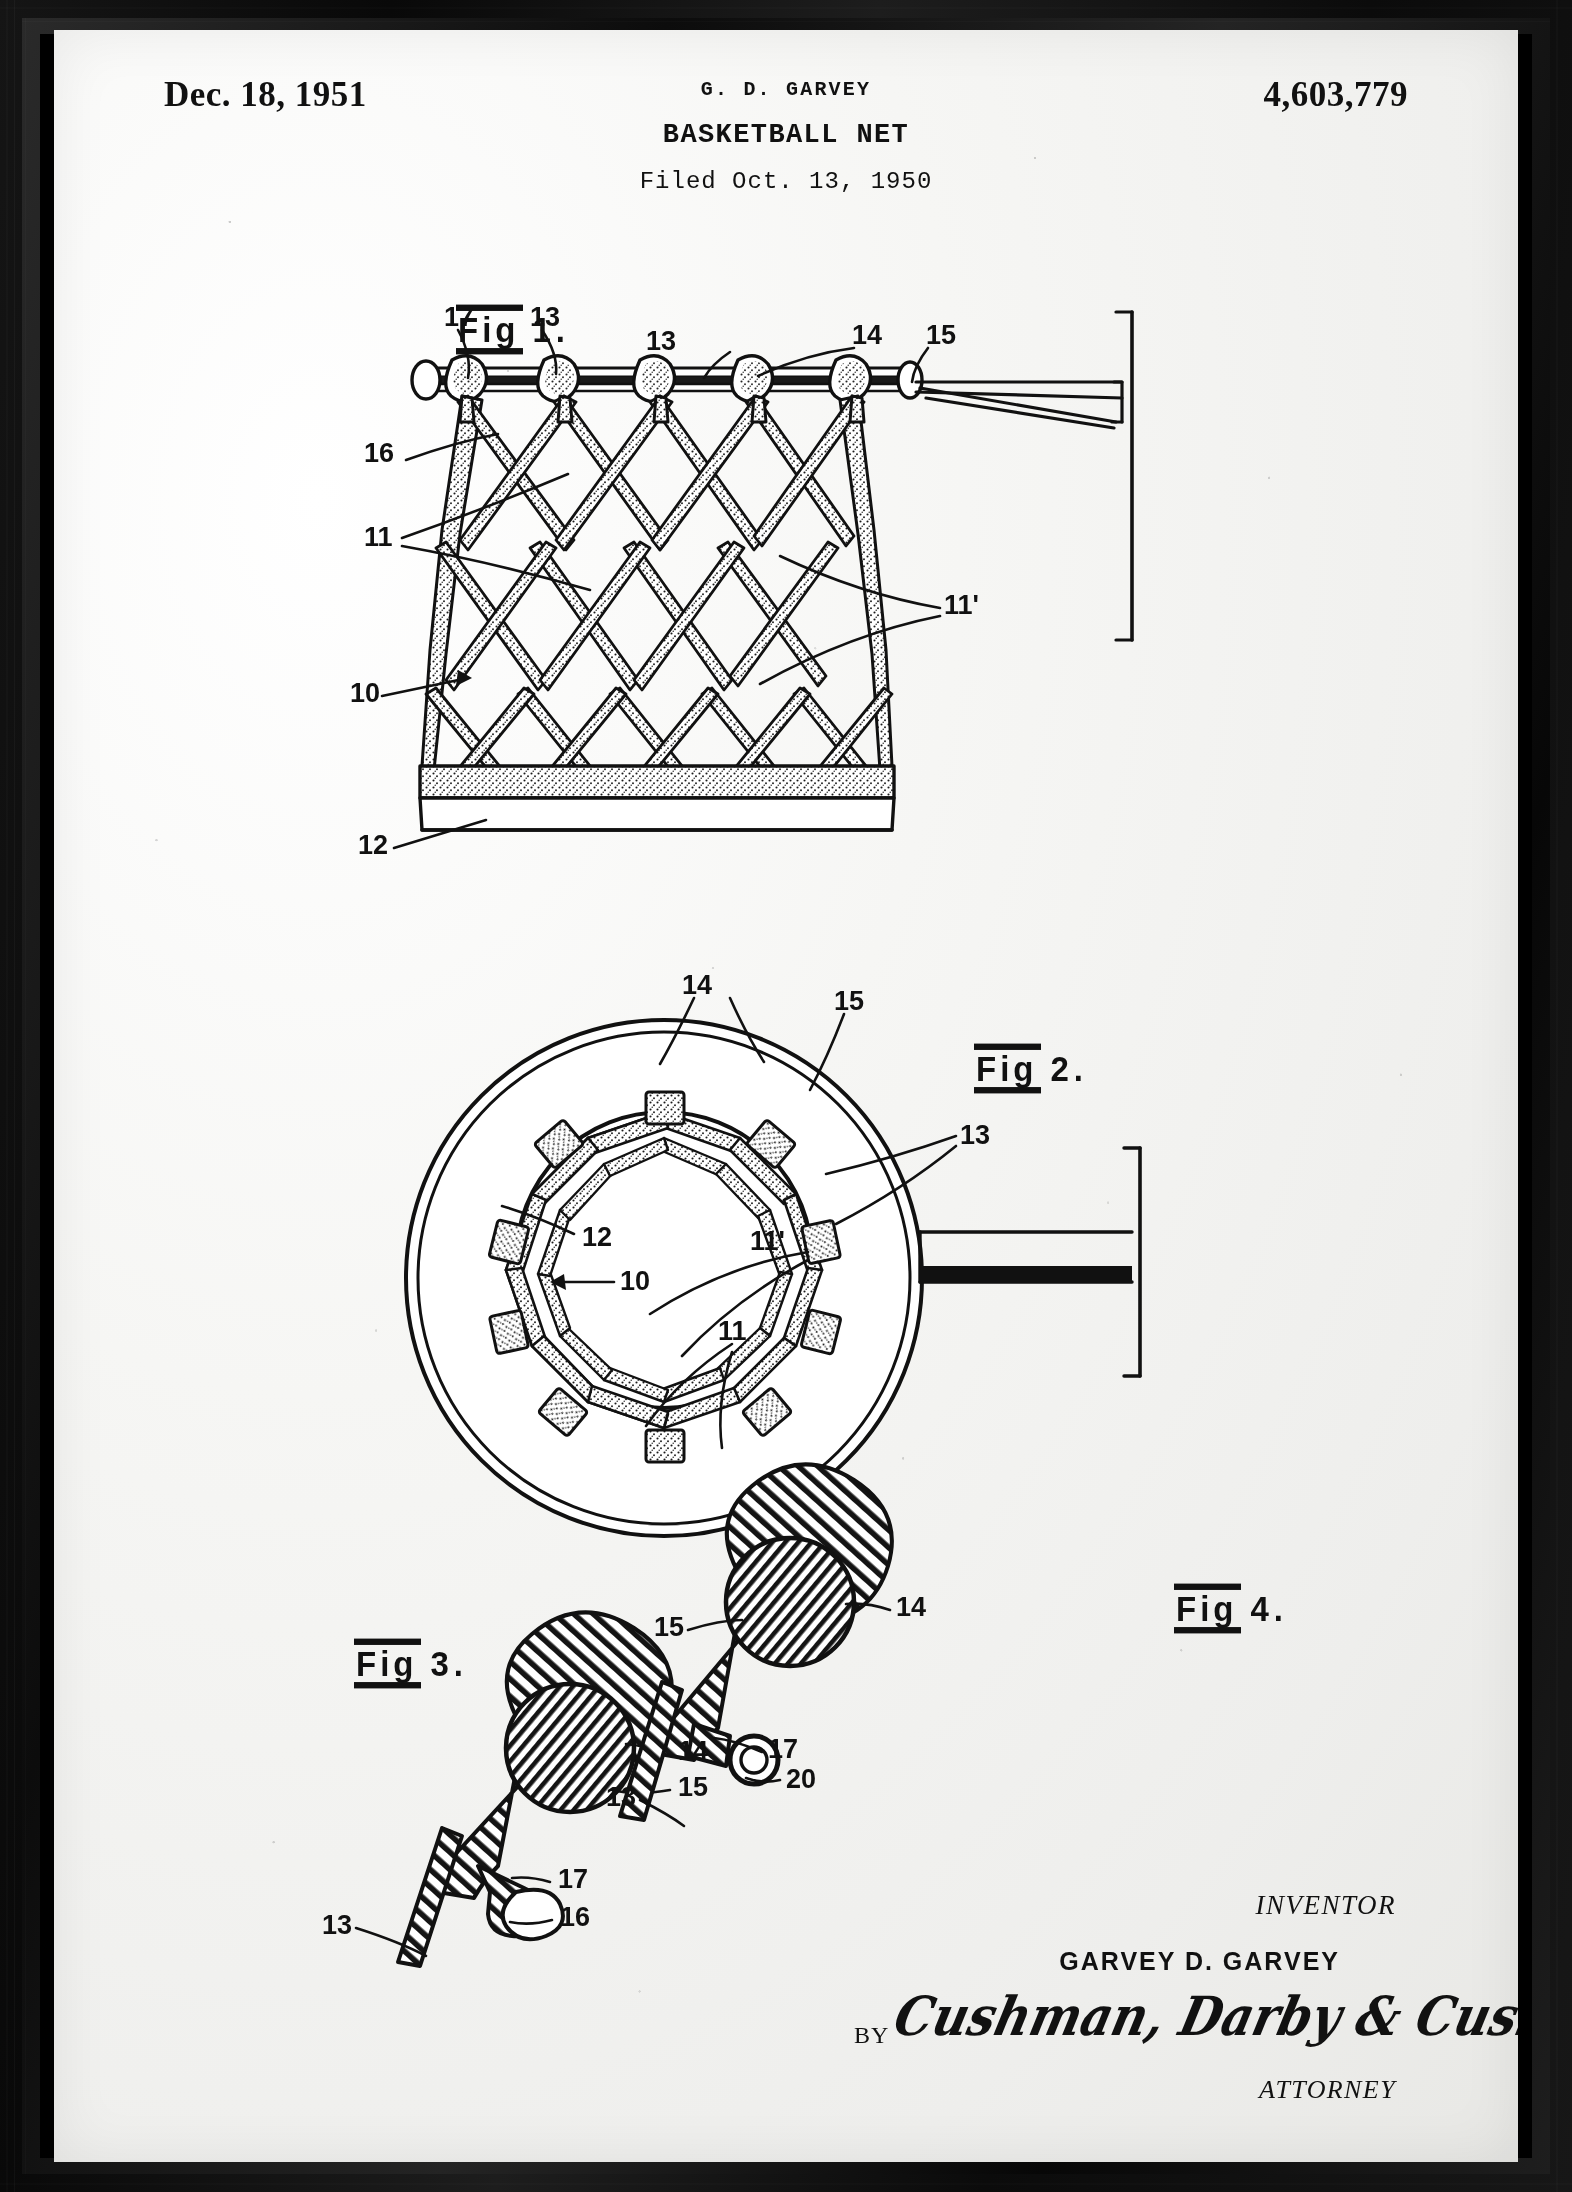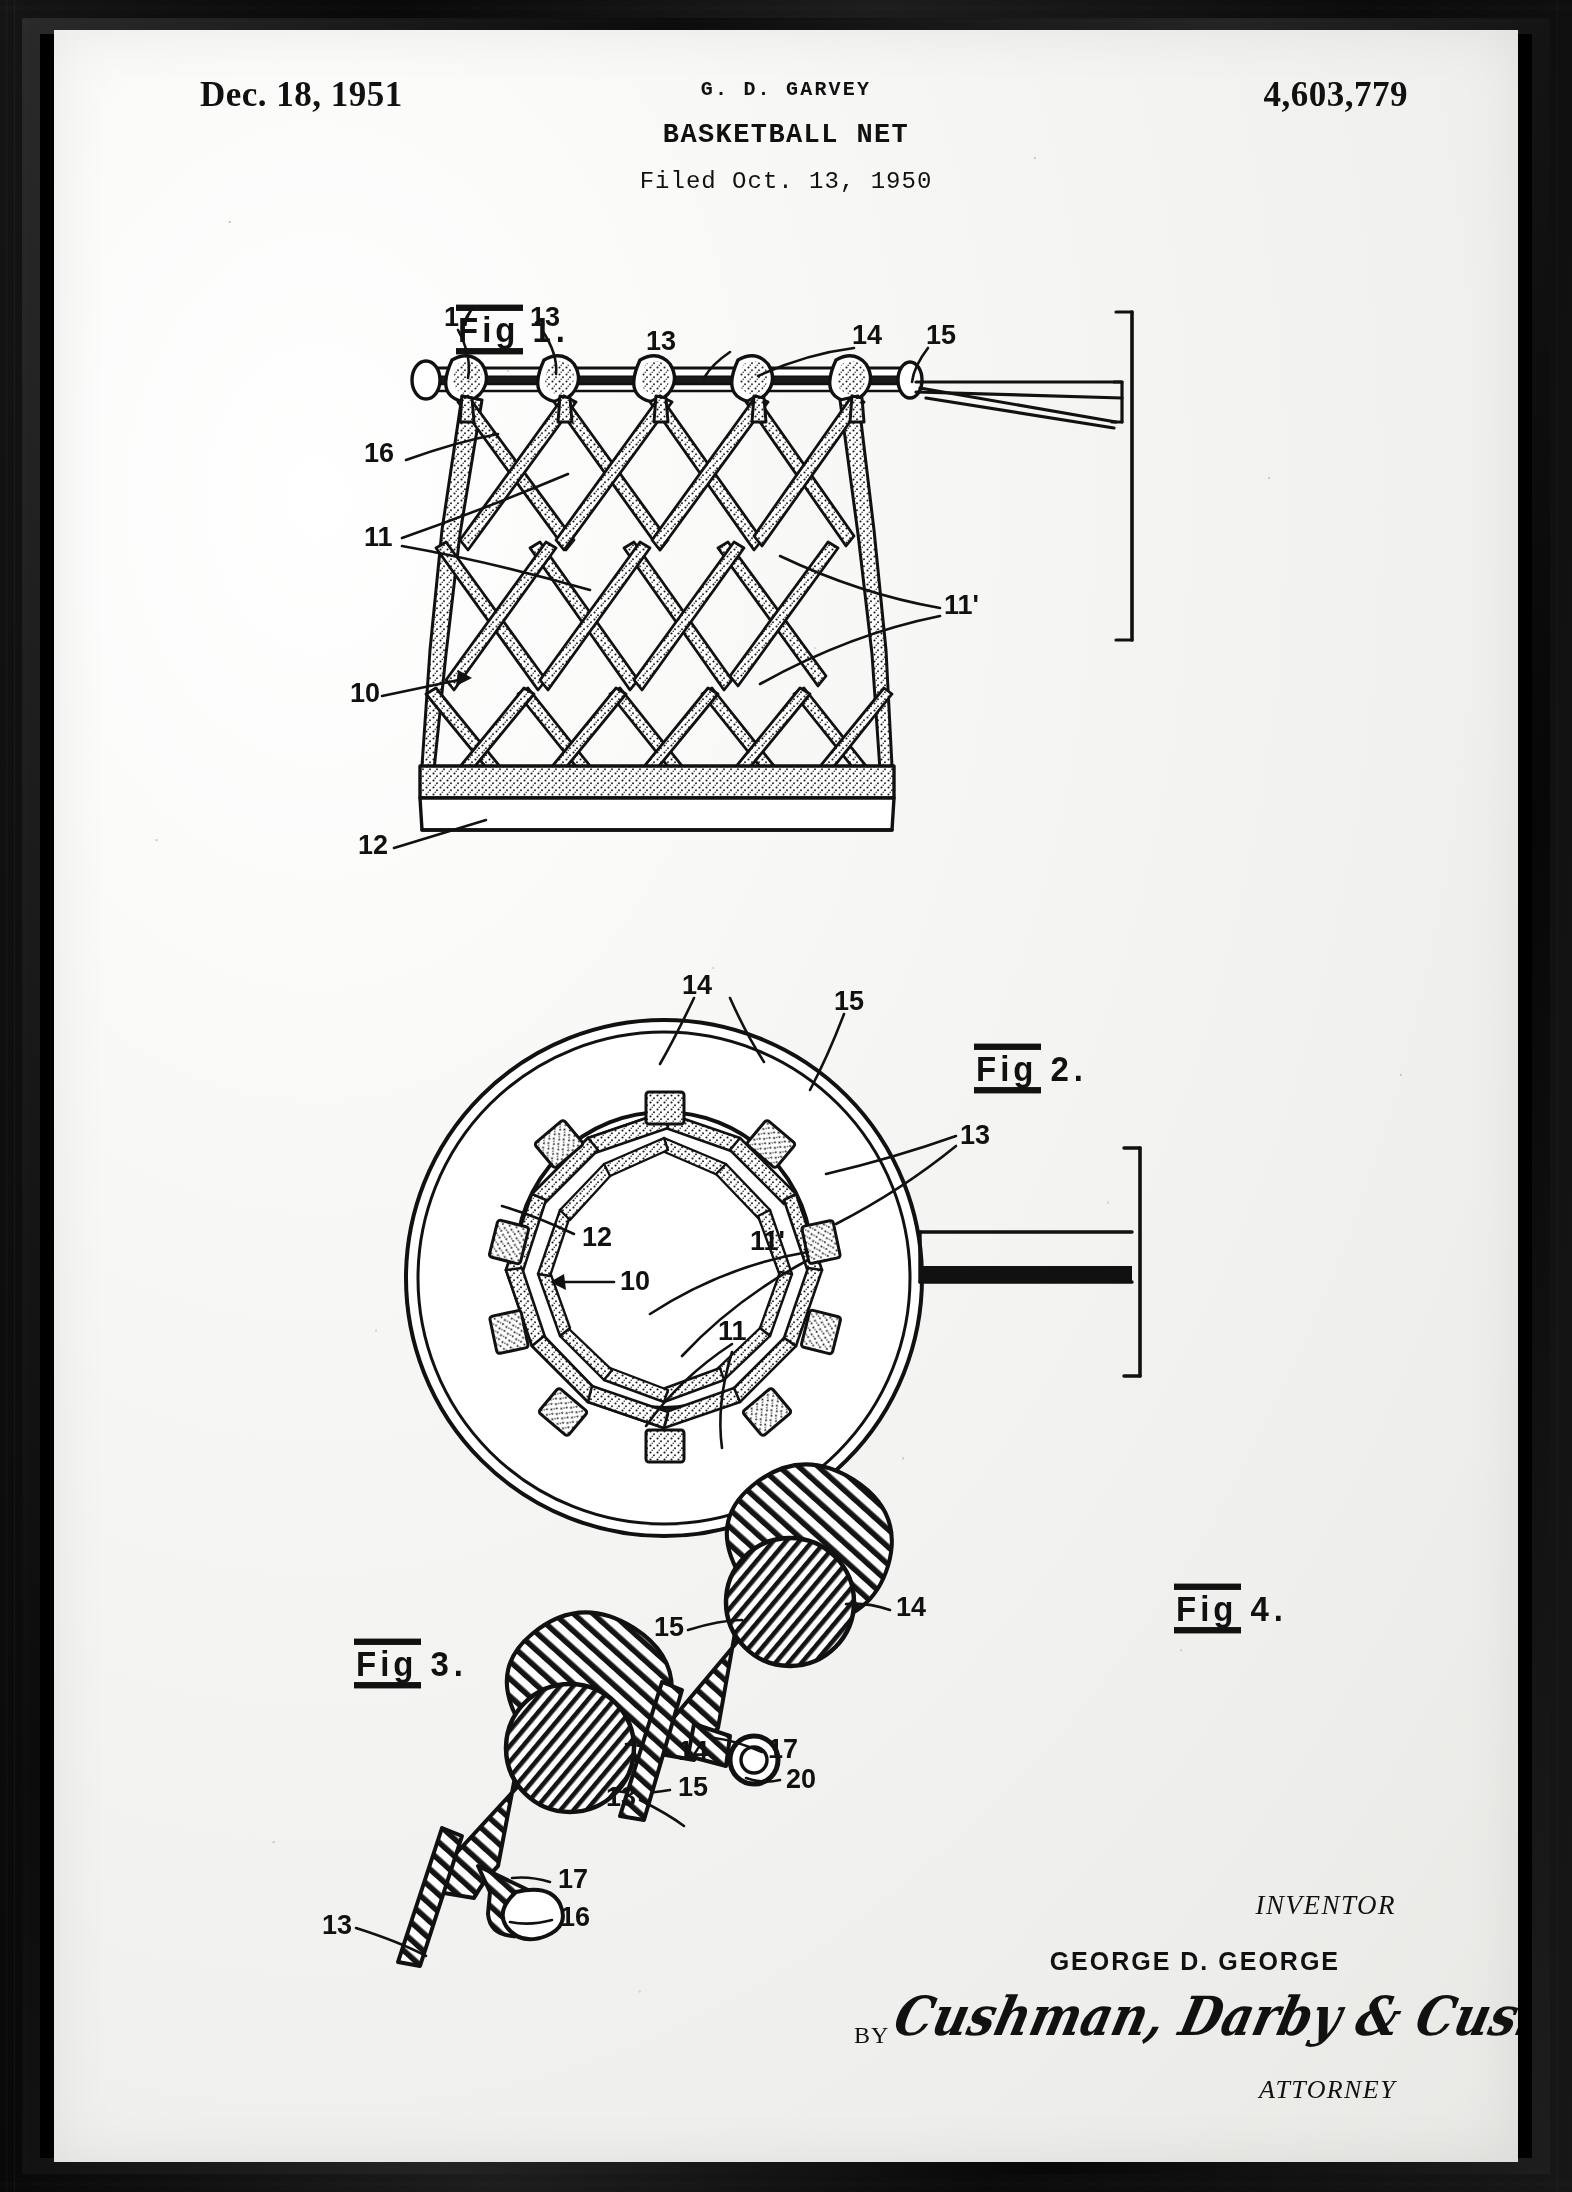--- a/index.html
+++ b/index.html
@@ -77,21 +77,20 @@
       radial-gradient(circle at 72% 55%, rgba(60,60,60,.3) 0 1px, transparent 1.4px);
   }
 
   
   #hdr-date {
     position: absolute; left: 110px; top: 45px;
     font-family: "Liberation Serif", serif;
     font-weight: bold;
     font-size: 35px;
     letter-spacing: .5px;
-    margin-left: 36px;
   }
   #hdr-patno {
     position: absolute; right: 110px; top: 45px;
     font-family: "Liberation Serif", serif;
     font-weight: bold;
     font-size: 35px;
     letter-spacing: .5px;
   }
   #hdr-author {
     position: absolute; left: 0; right: 0; top: 48px;
@@ -551,19 +550,19 @@
     <div class="ref" style="left:506px;  top:1872px;">16</div>
     <div class="ref" style="left:268px;  top:1880px;">13</div>
 
     <div class="ref" style="left:842px;  top:1562px;">14</div>
     <div class="ref" style="left:600px;  top:1582px;">15</div>
     <div class="ref" style="left:714px;  top:1704px;">17</div>
     <div class="ref" style="left:732px;  top:1734px;">20</div>
     <div class="ref" style="left:552px;  top:1752px;">13</div>
 
     <div id="ft-inventor">INVENTOR</div>
-    <div id="ft-name">GEORGE  D.  GEORGE</div>
+    <div id="ft-name">GARVEY  D.  GARVEY</div>
     <div id="ft-by">BY</div>
     <div id="ft-signature">Cushman, Darby &amp; Cushman</div>
     <div id="ft-attorney">ATTORNEY</div>
 
   </div>
 </div>
 
 </body></html>

